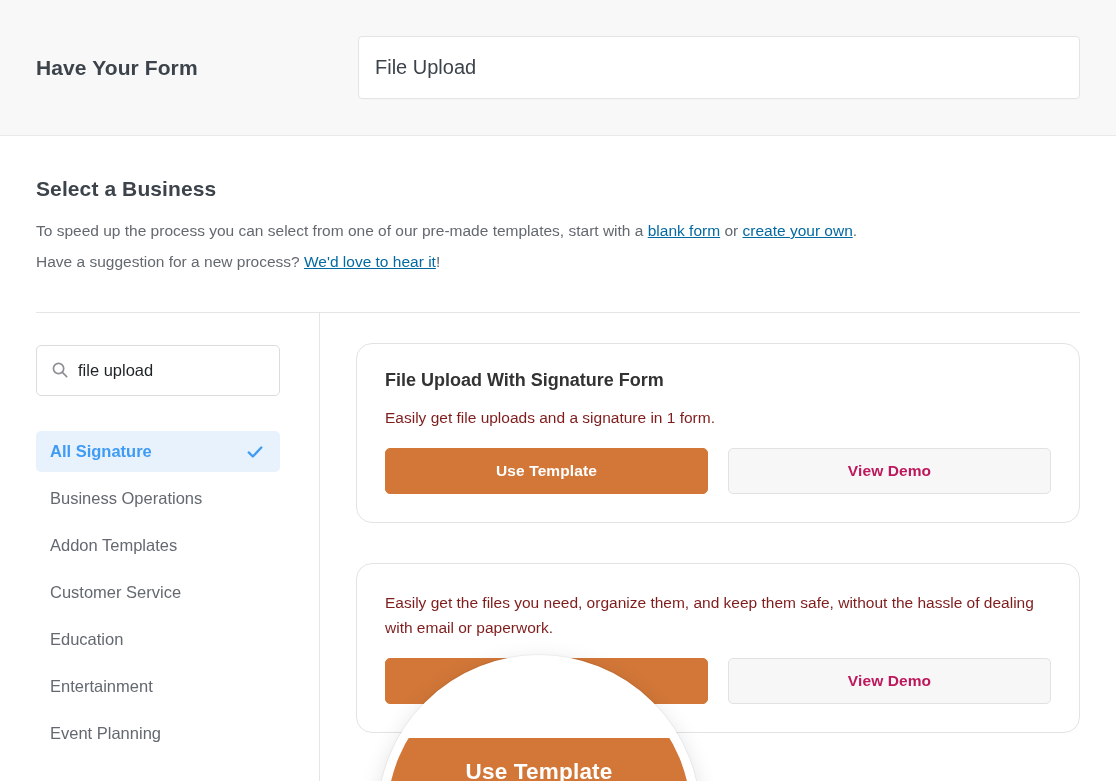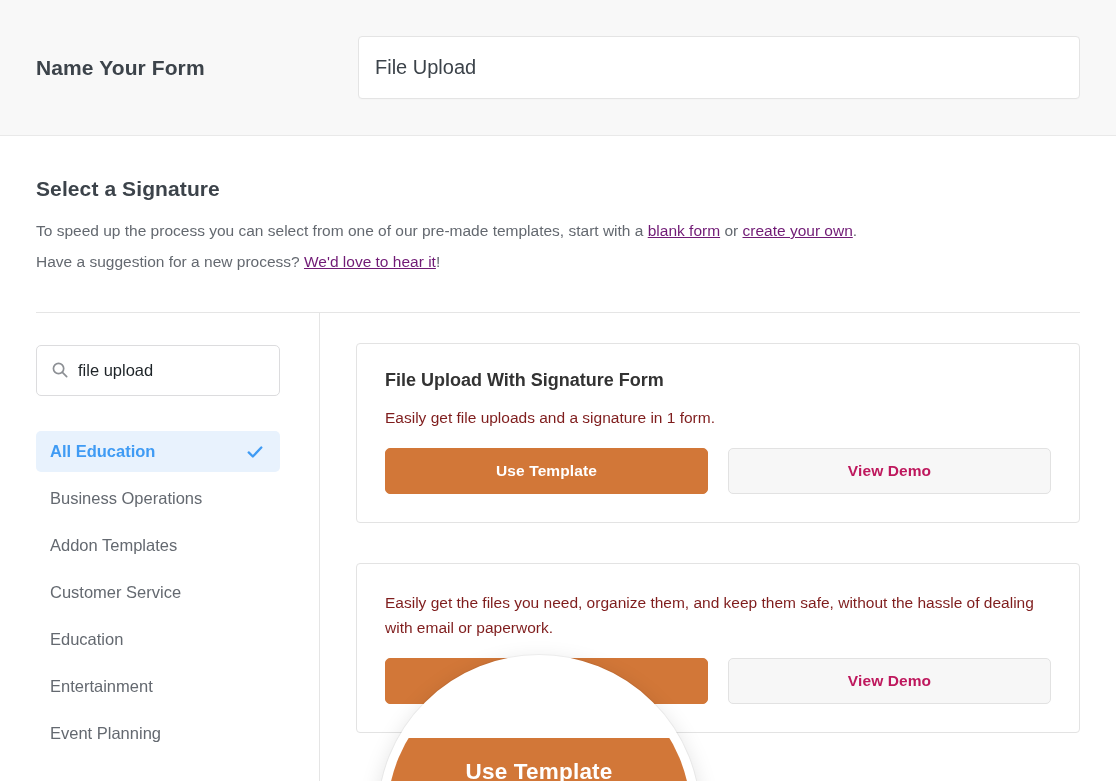--- a/index.html
+++ b/index.html
@@ -55,21 +55,21 @@
     letter-spacing:.1px;
   }
   .section-desc {
     font-size:15.5px;
     line-height:31px;
     color:#646970;
     margin:14px 0 0 0;
     max-width:1050px;
   }
   .section-desc a {
-    color:#701a75;
+    color:#0369a1;
   }
 
   .divider-h {
     height:1px;
     background:#e5e5e5;
     margin-top:35px;
   }
 
   
   .templates-body {
@@ -129,21 +129,21 @@
   .check-icon { width:18px; height:18px; color:#3f9bf4; flex:0 0 18px; }
 
   
   .templates-list {
     flex:1 1 auto;
     padding:30px 0 0 36px;
     overflow:hidden;
   }
   .template-card {
     border:1px solid #e3e3e3;
-    border-radius:4px;
+    border-radius:16px;
     background:#fff;
     padding:26px 28px 28px 28px;
     margin-bottom:40px;
     position:relative;
   }
   .card-title {
     font-size:18px;
     font-weight:bold;
     color:#333333;
     margin:0 0 14px 0;
@@ -209,27 +209,27 @@
     display:flex;
     align-items:center;
     justify-content:center;
     letter-spacing:.2px;
   }
 </style>
 </head>
 <body>
 
 <div class="setup-header">
-  <div class="form-name-label">Name Your Form</div>
+  <div class="form-name-label">Have Your Form</div>
   <input class="form-name-input" type="text" value="File Upload" style="">
 </div>
 
 <div class="templates-section">
 
-  <h2 class="section-title">Select a Signature</h2>
+  <h2 class="section-title">Select a Business</h2>
 
   <p class="section-desc">
     <span>To speed up the process you can select from one of our pre-made templates, start with a </span><a href="#">blank form</a><span> or </span><a href="#">create your own</a><span>.</span><br>
     <span>Have a suggestion for a new process? </span><a href="#">We'd love to hear it</a><span>!</span>
   </p>
 
   <div class="divider-h"></div>
 
   <div class="templates-body">
 
@@ -240,21 +240,21 @@
           <svg viewBox="0 0 20 20" width="18" height="18" fill="none" stroke="#8c8f94" stroke-width="1.9" stroke-linecap="round">
             <circle cx="8.4" cy="8.4" r="5.7"></circle>
             <line x1="12.7" y1="12.7" x2="17.4" y2="17.4"></line>
           </svg>
         </span>
         <input class="search-input" type="text" value="file upload" style="">
       </div>
 
       <ul class="cat-list">
         <li class="cat-item active">
-          <span class="cat-label">All Education</span>
+          <span class="cat-label">All Signature</span>
           <span class="check-icon">
             <svg viewBox="0 0 20 20" width="18" height="18" fill="none" stroke="#3f9bf4" stroke-width="2.6" stroke-linecap="round" stroke-linejoin="round">
               <polyline points="3,10.5 7.6,15 17,5"></polyline>
             </svg>
           </span>
         </li>
         <li class="cat-item">
           <span class="cat-label">Business Operations</span>
         </li>
         <li class="cat-item">

